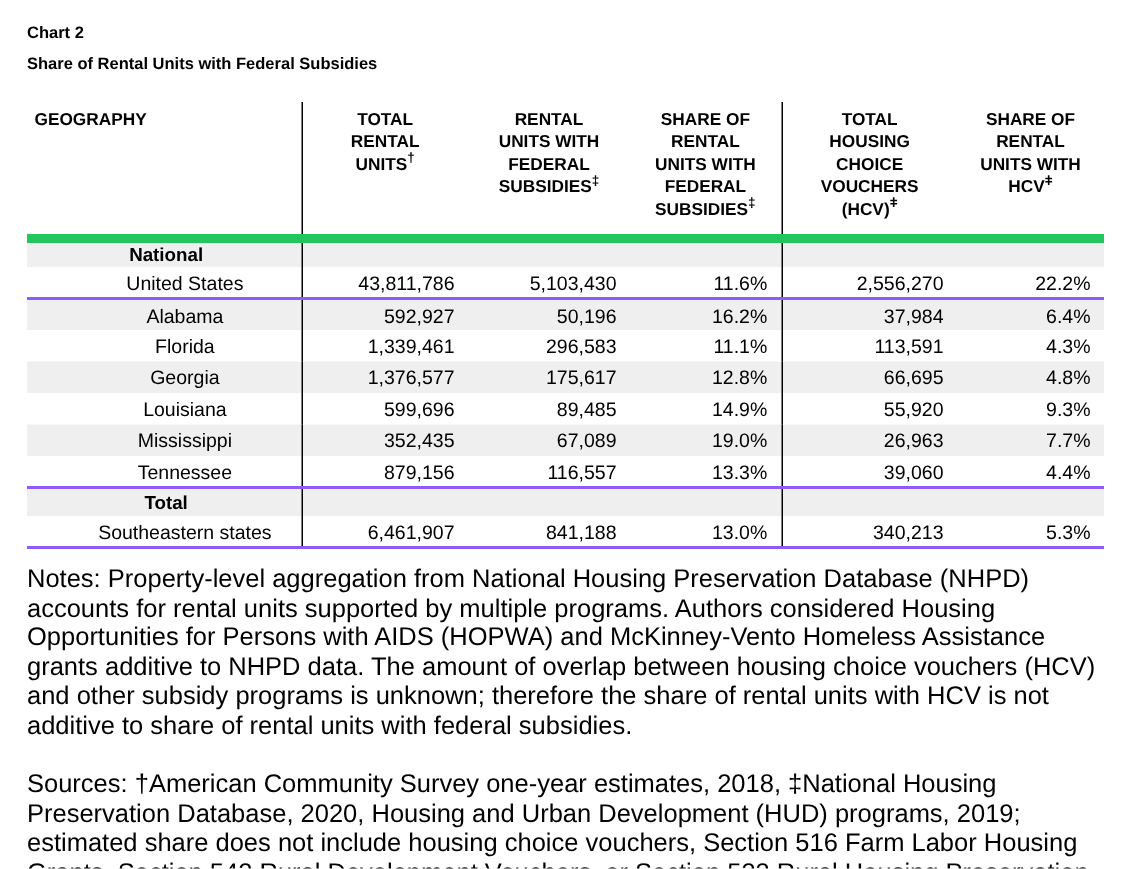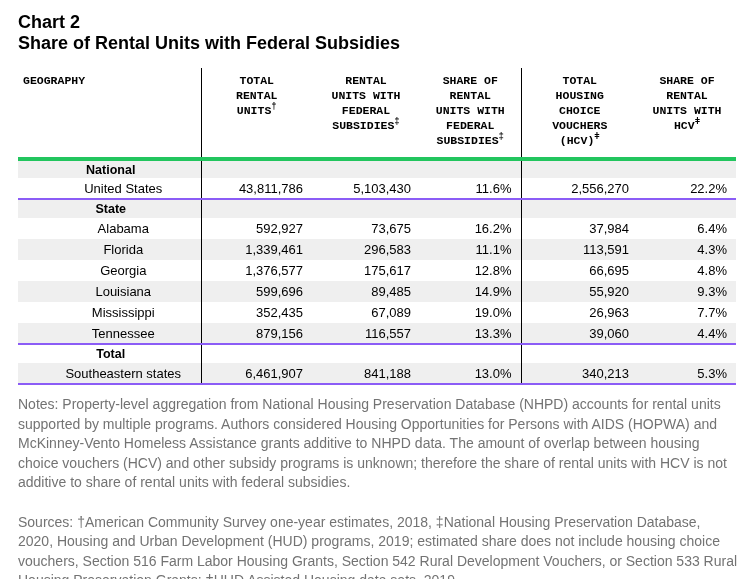--- a/index.html
+++ b/index.html
@@ -7,21 +7,21 @@
   body {
     width: 747px; height: 579px;
     font-family: "Liberation Sans", "DejaVu Sans", sans-serif;
     color: #000;
     overflow: hidden;
   }
   .page { padding: 12px 11px 0 18px; }
 
   .title-block { margin-bottom: 14px; }
   .chart-label, .chart-title {
-    font-size: 18px; font-weight: bold; line-height: 21px; color: #000;
+    font-size: 11px; font-weight: bold; line-height: 21px; color: #000;
   }
 
   table.subsidies {
     border-collapse: collapse;
     table-layout: fixed;
     width: 718px;
   }
   col.w0 { width: 183px; }
   col.w1 { width: 111px; }
   col.w2 { width: 108px; }
@@ -30,22 +30,21 @@
   col.w5 { width: 98px; }
 
   thead th {
     vertical-align: top;
     font-size: 11.5px;
     font-weight: bold;
     line-height: 15px;
     padding-top: 5px;
     height: 91px;
     text-align: center;
-    border-bottom: 4px solid #22c55e;
-    font-family: Liberation Mono, monospace;
+    border-bottom: 6px solid #22c55e;
   }
   thead th.geo { text-align: left; padding-left: 5px; }
   th .hlines { white-space: pre-line; }
   sup { font-size: 9px; line-height: 0; }
 
   td.c1, td.c4, th.c1, th.c4 { border-left: 1.5px solid #000; }
 
   tbody td {
     font-size: 13px;
     height: 21px;
@@ -55,23 +54,23 @@
   tbody tr:nth-child(odd) { background: #EFEFEF; }
   tbody tr.thick-bottom td { border-bottom: 2px solid #8b5cf6; }
 
   td.geo { text-align: center; padding-left: 30px; padding-right: 2px; }
   tr.section td.geo { font-weight: bold; padding-left: 5px; font-size: 12.5px; }
   tr.section td { height: 19px; }
   td.num { text-align: right; font-variant-numeric: tabular-nums; }
 
   p.note {
     width: 720px;
-    font-size: 14px;
+    font-size: 17px;
     line-height: 19.5px;
-    color: #737373;
+    color: #000000;
   }
   p.note.notes { margin-top: 10px; }
   p.note.sources { margin-top: 20px; }
 </style>
 </head>
 <body>
 
 <div class="page">
 
   <div class="title-block">
@@ -124,32 +123,24 @@
         <td class="c5"></td>
       </tr>
       <tr class="data thick-bottom">
         <td class="geo c0">United States</td>
         <td class="num c1">43,811,786</td>
         <td class="num c2">5,103,430</td>
         <td class="num c3">11.6%</td>
         <td class="num c4">2,556,270</td>
         <td class="num c5">22.2%</td>
       </tr>
-      <tr class="section">
-        <td class="geo c0">State</td>
-        <td class="c1"></td>
-        <td class="c2"></td>
-        <td class="c3"></td>
-        <td class="c4"></td>
-        <td class="c5"></td>
-      </tr>
       <tr class="data">
         <td class="geo c0">Alabama</td>
         <td class="num c1">592,927</td>
-        <td class="num c2">73,675</td>
+        <td class="num c2">50,196</td>
         <td class="num c3">16.2%</td>
         <td class="num c4">37,984</td>
         <td class="num c5">6.4%</td>
       </tr>
       <tr class="data">
         <td class="geo c0">Florida</td>
         <td class="num c1">1,339,461</td>
         <td class="num c2">296,583</td>
         <td class="num c3">11.1%</td>
         <td class="num c4">113,591</td>

